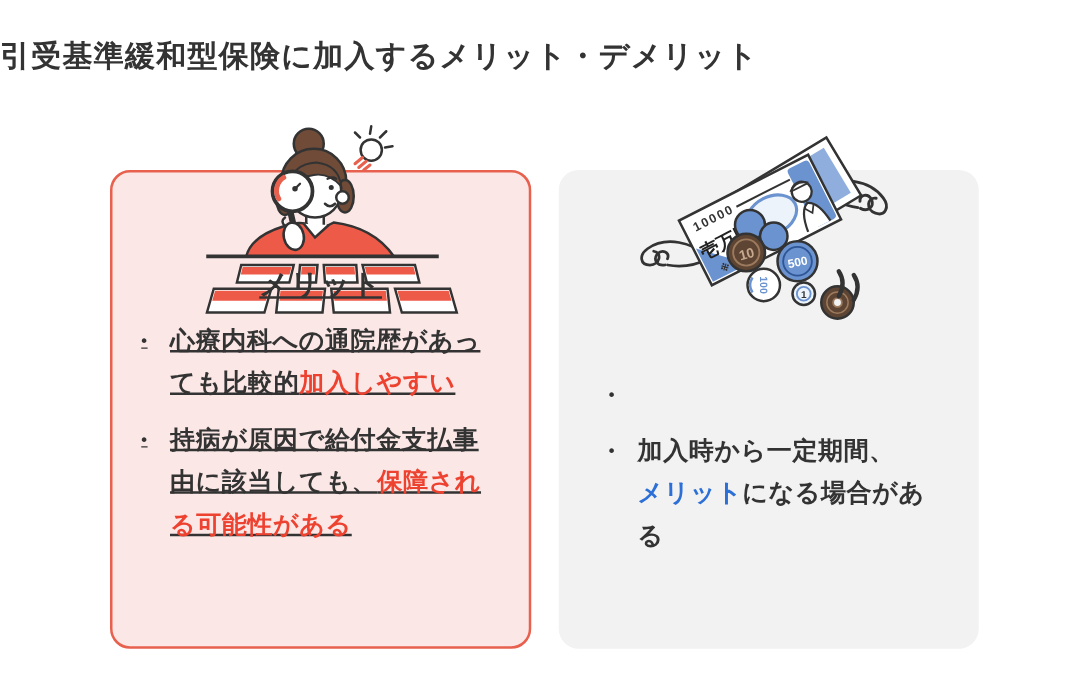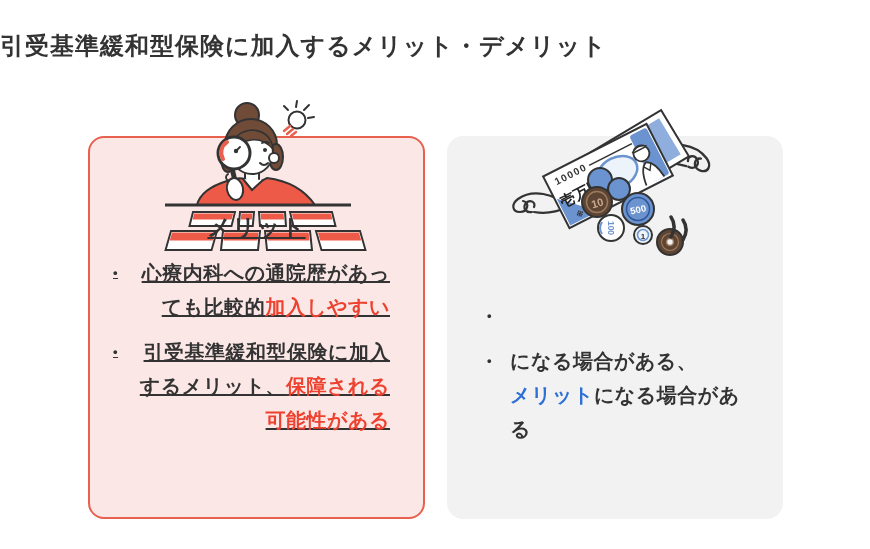--- a/index.html
+++ b/index.html
@@ -34,21 +34,21 @@
   .merit .card-content{padding-top:74px;text-decoration:underline;}
   .demerit .card-content{padding-top:149px;}
   .card-heading{margin:0;font-size:23px;line-height:30px;text-align:center;letter-spacing:1px;font-weight:700;}
   ul.points{list-style:none;padding:0;}
   .merit ul.points{margin:14px 0 0 23px;}
   .demerit ul.points{margin:14px 0 0 40px;}
   li.point{display:flex;align-items:flex-start;font-size:20px;line-height:34px;letter-spacing:0.5px;}
   li.point + li.point{margin-top:11px;}
   .bullet{flex:none;width:23px;font-size:13px;line-height:34px;}
   .li-text{display:block;}
-  .merit .li-text{width:254px;text-align:right;}
+  .merit .li-text{width:254px;}
   .demerit .li-text{width:236px;}
   .merit .hl{color:var(--merit-accent,#EE4231);}
   .demerit .hl{color:var(--demerit-accent,#2C6FD6);}
   svg text{font-family:"Liberation Sans","DejaVu Sans",sans-serif;font-weight:700;}
 </style>
 </head>
 <body style="background: rgb(255, 255, 255);">
 
 <h1 class="page-title">引受基準緩和型保険に加入するメリット・デメリット</h1>
 
@@ -146,21 +146,21 @@
 
     <div class="card-content">
       <h2 class="card-heading">メリット</h2>
       <ul class="points">
         <li class="point">
           <span class="bullet">•</span>
           <span class="li-text"><span>心療内科への通院歴があっても比較的</span><span class="hl">加入しやすい</span><span></span></span>
         </li>
         <li class="point">
           <span class="bullet">•</span>
-          <span class="li-text"><span>引受基準緩和型保険に加入するメリット、</span><span class="hl">保障される可能性がある</span><span></span></span>
+          <span class="li-text"><span>持病が原因で給付金支払事由に該当しても、</span><span class="hl">保障される可能性がある</span><span></span></span>
         </li>
       </ul>
     </div>
   </section>
 
   <section class="card demerit">
     <svg class="illust" viewBox="0 0 280 175" aria-hidden="true">
       <defs>
         <g id="wing" stroke="#333333" stroke-width="2.2" fill="none" stroke-linecap="round">
           <path d="M2,3 C-10,-11 -33,-15 -47,-5 C-54,0 -53,8 -45,8 C-37,8 -35,-2 -42,-3"></path>
@@ -232,19 +232,19 @@
       </g>
     </svg>
 
     <div class="card-content">
       <ul class="points">
         <li class="point">
           <span class="bullet">•</span>
         </li>
         <li class="point">
           <span class="bullet">•</span>
-          <span class="li-text"><span>になる場合がある、</span><br><span class="hl">メリット</span><span>になる場合がある</span></span>
+          <span class="li-text"><span>加入時から一定期間、</span><br><span class="hl">メリット</span><span>になる場合がある</span></span>
         </li>
       </ul>
     </div>
   </section>
 
 </div>
 
 </body></html>

